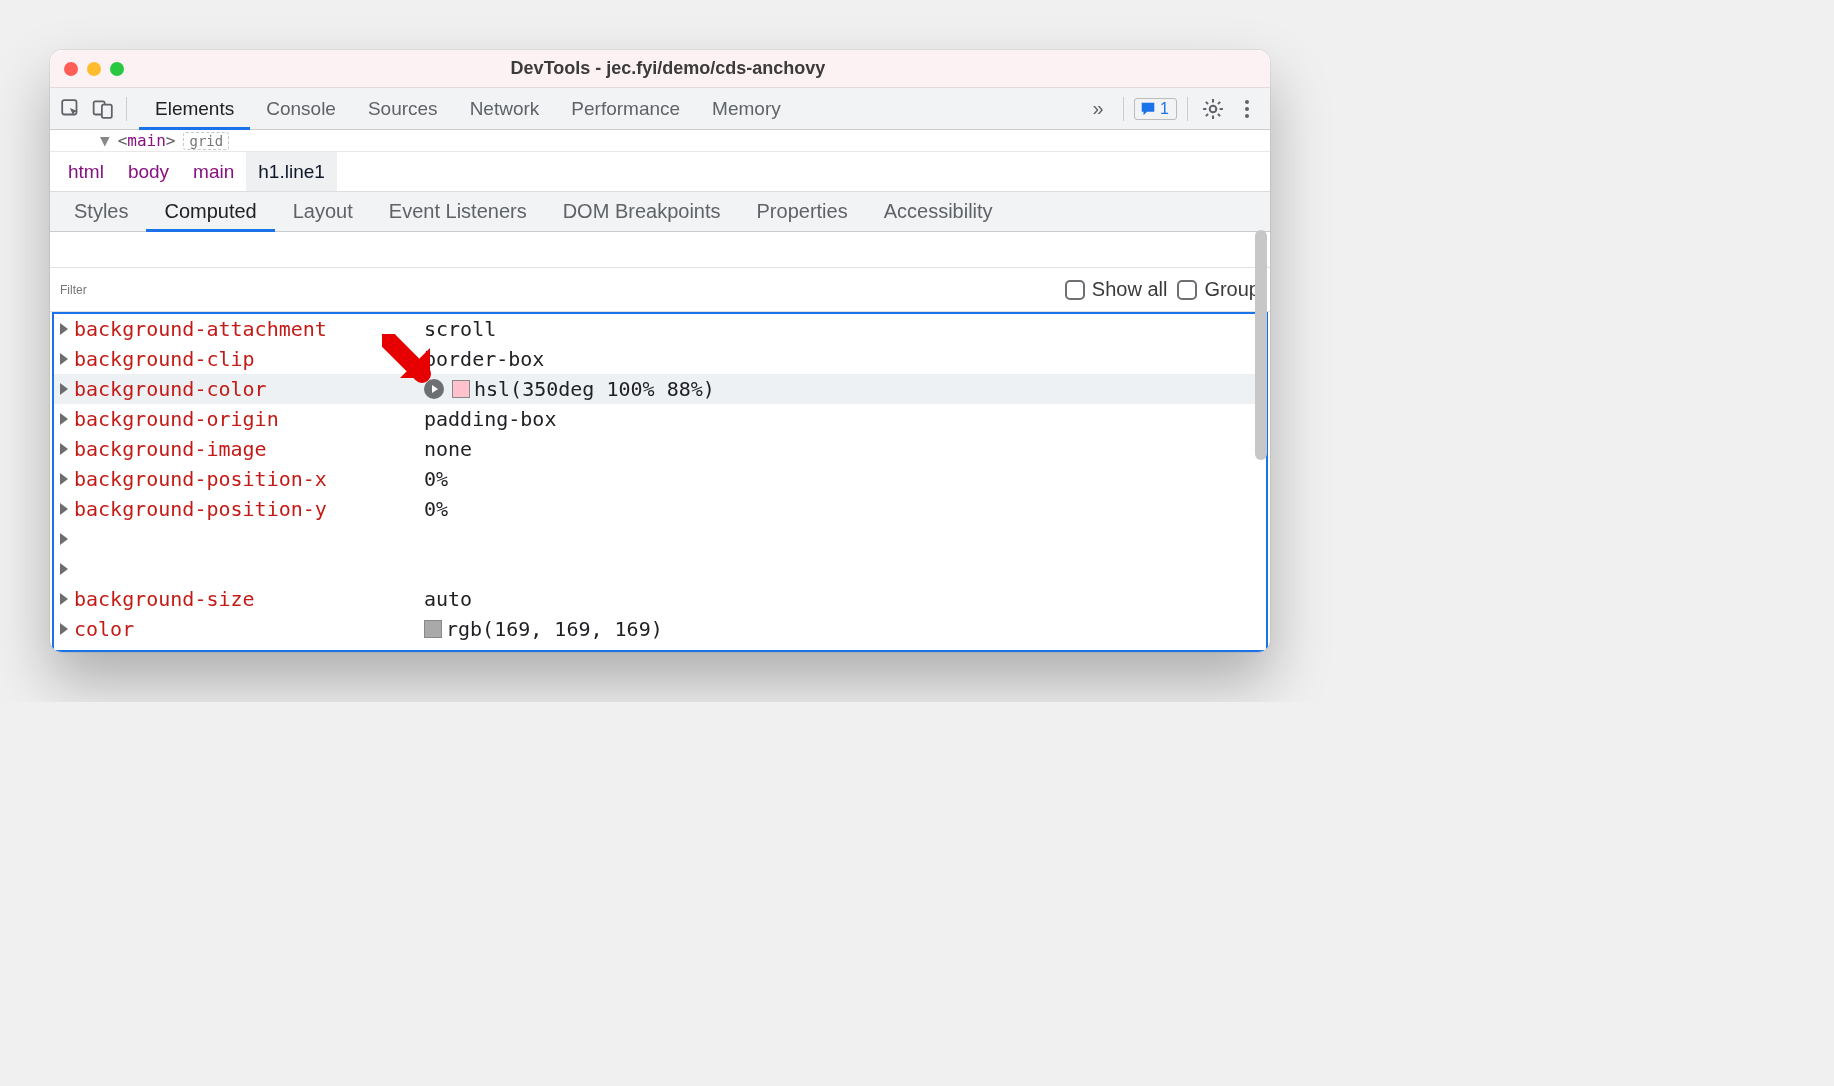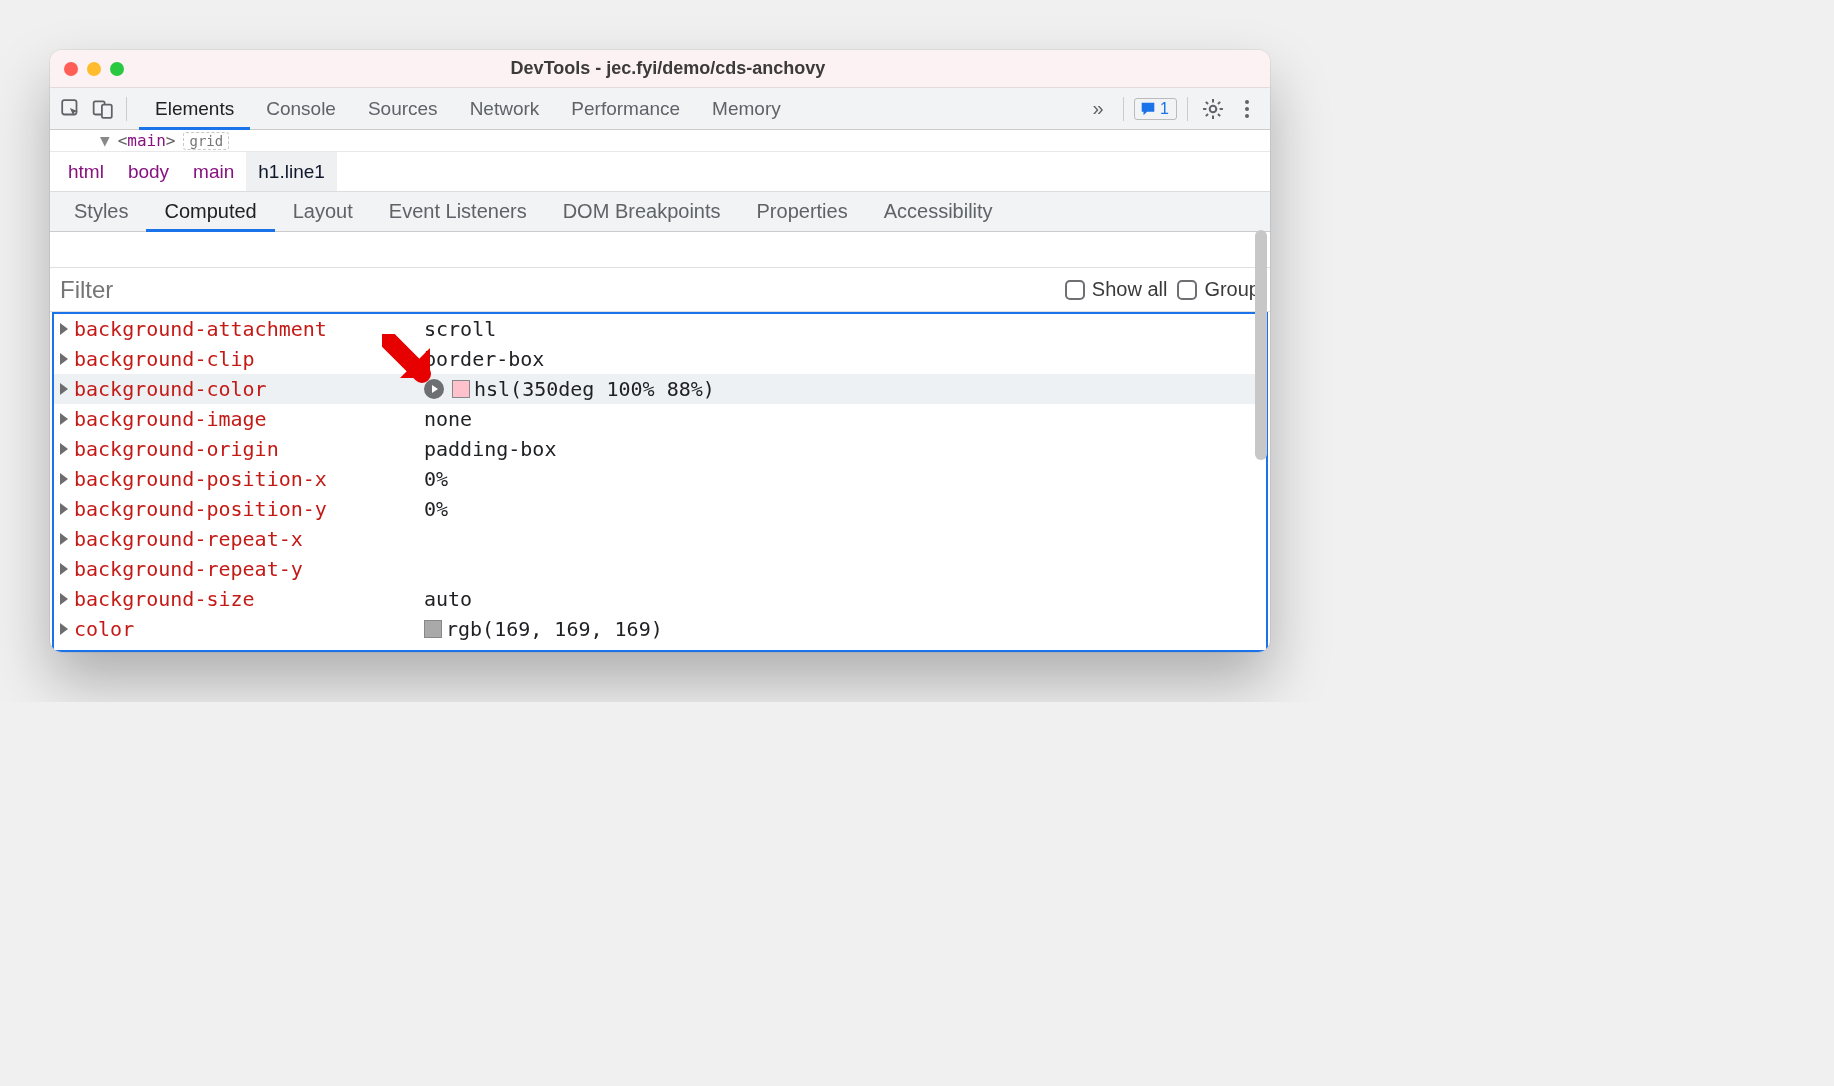--- a/index.html
+++ b/index.html
@@ -197,21 +197,21 @@
     align-items: center;
     padding: 0 10px 0 10px;
     border-bottom: 1px solid #e0e0e0;
     background: #fff;
     gap: 10px;
   }
   .filter-input {
     flex: 1;
     border: none;
     outline: none;
-    font-size: 24px;
+    font-size: 12px;
     color: #777;
     background: transparent;
   }
   .check {
     display: flex;
     align-items: center;
     gap: 7px;
     font-size: 20px;
     color: #3a3a3a;
     cursor: pointer;
@@ -427,56 +427,54 @@
           <div class="tri"></div>
           <div class="pname">background-color</div>
           <div class="pval">
             <span class="nav-dot"></span>
             <span class="swatch" style="background: rgb(255, 194, 204);"></span>
             <span>hsl(350deg 100% 88%)</span>
           </div>
         </div>
         <div class="prop-row">
           <div class="tri"></div>
+          <div class="pname">background-origin</div>
+          <div class="pval">
+            <span>padding-box</span>
+          </div>
+        </div>
+        <div class="prop-row">
+          <div class="tri"></div>
           <div class="pname">background-image</div>
           <div class="pval">
             <span>none</span>
           </div>
         </div>
         <div class="prop-row">
           <div class="tri"></div>
-          <div class="pname">background-origin</div>
-          <div class="pval">
-            <span>padding-box</span>
-          </div>
-        </div>
-        <div class="prop-row">
-          <div class="tri"></div>
           <div class="pname">background-position-x</div>
           <div class="pval">
             <span>0%</span>
           </div>
         </div>
         <div class="prop-row">
           <div class="tri"></div>
           <div class="pname">background-position-y</div>
           <div class="pval">
             <span>0%</span>
           </div>
         </div>
         <div class="prop-row">
           <div class="tri"></div>
-          <div class="pname">background-repeat-x</div>
           <div class="pval">
             <span></span>
           </div>
         </div>
         <div class="prop-row">
           <div class="tri"></div>
-          <div class="pname">background-repeat-y</div>
           <div class="pval">
             <span></span>
           </div>
         </div>
         <div class="prop-row">
           <div class="tri"></div>
           <div class="pname">background-size</div>
           <div class="pval">
             <span>auto</span>
           </div>

